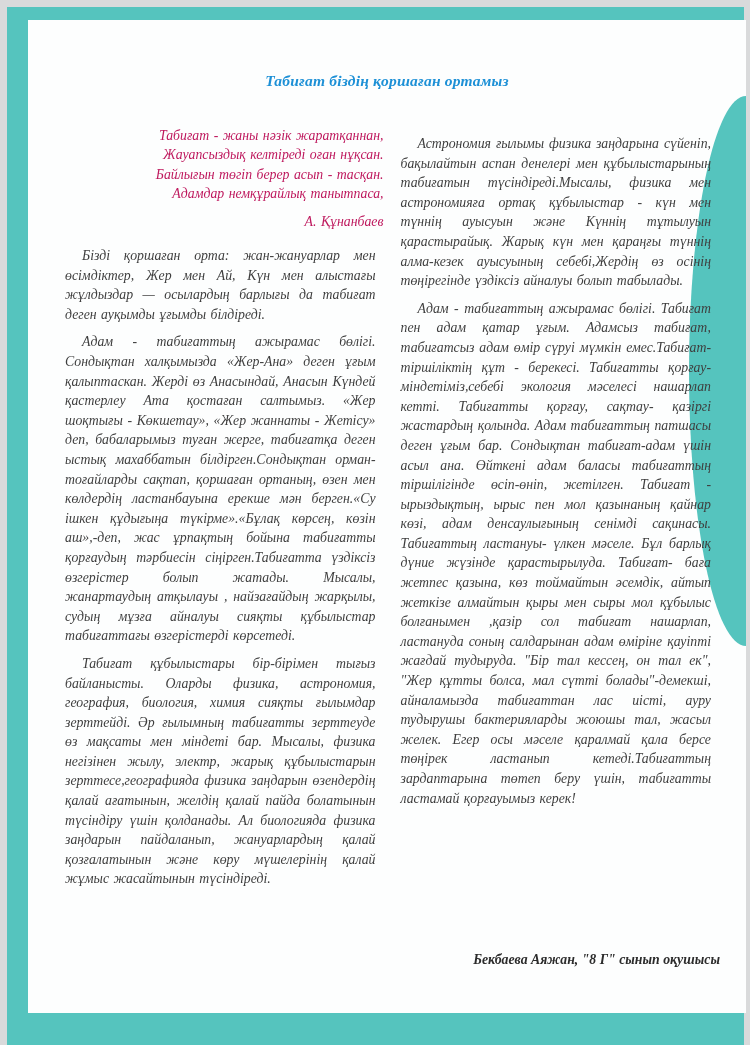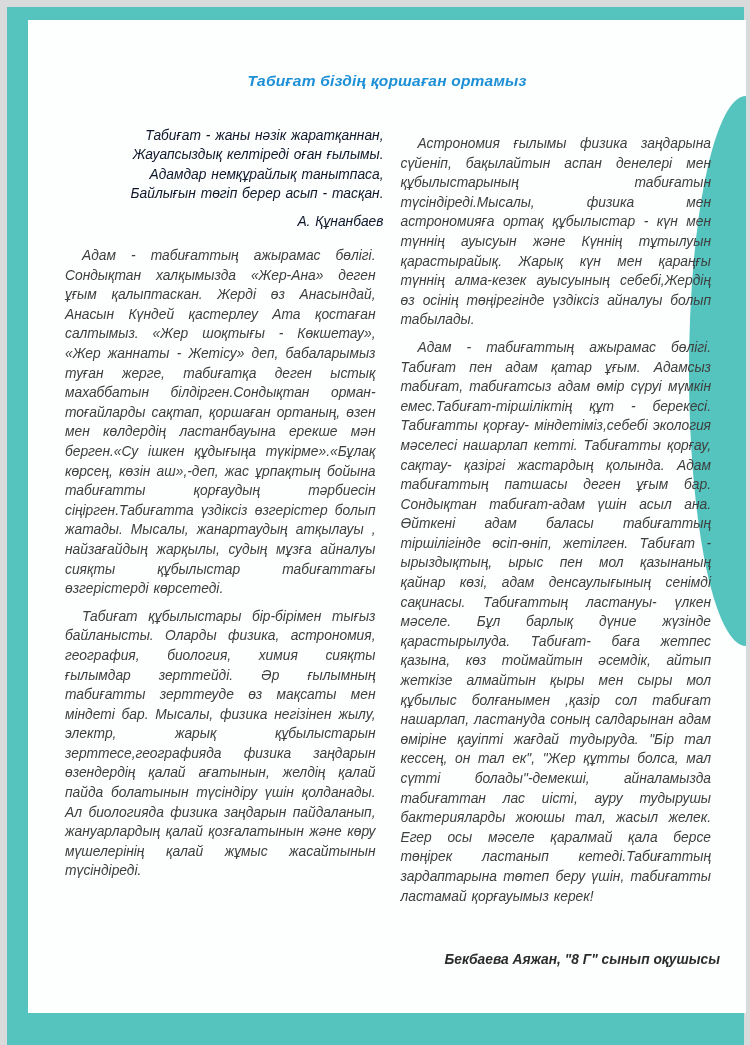--- a/index.html
+++ b/index.html
@@ -1,21 +1,21 @@
 <!DOCTYPE html>
 <html lang="kk" style="--accent_teal: #55c4be; --title_blue: #1d90d6;"><head>
 <meta charset="utf-8">
 <style>
   html,body{margin:0;padding:0;}
   .canvas{
     position:relative;
     width:750px;height:1045px;
     background:#d9dadb;
     overflow:hidden;
-    font-family:Liberation Sans, sans-serif;
+    font-family:Liberation Serif, serif;
   }
   .frame{
     position:absolute;left:7px;top:7px;width:737px;height:1038px;
     background:var(--accent_teal,#55c4be);
   }
   .paper{
     position:absolute;left:28px;top:20px;width:718px;height:993px;
     background:#fdfefe;
   }
   .curve{
@@ -39,21 +39,21 @@
     width:327px;
     font-style:italic;
     font-size:13.8px;line-height:19.6px;
     color:#3e3e3e;
     text-align:justify;
     word-spacing:1px;
   }
   .epigraph{
     text-align:right;
     line-height:19.4px;
-    color:#0f172a;
+    color:#be185d;
     margin:0 0 15px 0;
   }
   .epigraph-author{margin-top:8px;}
   .para{margin:8px;text-indent:17px;}
   .signature{
     position:absolute;left:388px;top:952px;width:332px;
     text-align:right;
     font-weight:bold;font-style:italic;
     font-size:13.8px;color:#2c2c2c;
   }
@@ -66,25 +66,26 @@
   <div class="paper"></div>
   <div class="curve"></div>
 
   <div class="content">
     <h1 class="title">Табиғат біздің қоршаған ортамыз</h1>
 
     <div class="columns">
       <div class="col">
         <div class="epigraph">
           <div>Табиғат - жаны нәзік жаратқаннан,</div>
-          <div>Жауапсыздық келтіреді оған ғылымы.</div>
+          <div>Жауапсыздық келтіреді оған нұқсан.</div>
+          <div>Байлығын төгіп берер асып - тасқан.</div>
           <div>Адамдар немқұрайлық танытпаса,</div>
-          <div>Байлығын төгіп берер асып - тасқан.</div>
           <div class="epigraph-author">А.  Құнанбаев</div>
         </div>
+        <p class="para">Бізді қоршаған орта: жан-жануарлар мен өсімдіктер, Жер мен Ай, Күн мен алыстағы жұлдыздар — осылардың барлығы да табиғат деген ауқымды ұғымды білдіреді.</p>
         <p class="para">Адам - табиғаттың ажырамас бөлігі. Сондықтан халқымызда «Жер-Ана» деген ұғым қалыптаскан. Жерді өз Анасындай, Анасын Күндей қастерлеу Ата қостаған салтымыз. «Жер шоқтығы - Көкшетау», «Жер жаннаты - Жетісу» деп, бабаларымыз туған жерге, табиғатқа деген ыстық махаббатын білдірген.Сондықтан орман-тоғайларды сақтап, қоршаған ортаның, өзен мен көлдердің ластанбауына ерекше мән берген.«Су ішкен құдығыңа түкірме».«Бұлақ көрсең, көзін аш»,-деп, жас ұрпақтың бойына табиғатты қорғаудың тәрбиесін сіңірген.Табиғатта үздіксіз өзгерістер болып жатады. Мысалы, жанартаудың атқылауы , найзағайдың жарқылы, судың мұзға айналуы сияқты құбылыстар табиғаттағы өзгерістерді көрсетеді.</p>
         <p class="para">Табиғат құбылыстары бір-бірімен тығыз байланысты. Оларды физика, астрономия, география, биология, химия сияқты ғылымдар зерттейді. Әр ғылымның табиғатты зерттеуде өз мақсаты мен міндеті бар. Мысалы, физика негізінен жылу, электр, жарық құбылыстарын зерттесе,географияда физика заңдарын өзендердің қалай ағатынын, желдің қалай пайда болатынын түсіндіру үшін қолданады. Ал биологияда физика заңдарын пайдаланып, жануарлардың қалай қозғалатынын және көру мүшелерінің қалай жұмыс жасайтынын түсіндіреді.</p>
       </div>
 
       <div class="col">
         <p class="para">Астрономия ғылымы физика заңдарына сүйеніп, бақылайтын аспан денелері мен құбылыстарының табиғатын түсіндіреді.Мысалы, физика мен астрономияға ортақ құбылыстар - күн мен түннің ауысуын және Күннің тұтылуын қарастырайық. Жарық күн мен қараңғы түннің алма-кезек ауысуының себебі,Жердің өз осінің төңірегінде үздіксіз айналуы болып табылады.</p>
         <p class="para">Адам - табиғаттың ажырамас бөлігі. Табиғат пен адам қатар ұғым. Адамсыз табиғат, табиғатсыз адам өмір сүруі мүмкін емес.Табиғат-тіршіліктің құт - берекесі. Табиғатты қорғау- міндетіміз,себебі экология мәселесі нашарлап кетті. Табиғатты қорғау, сақтау- қазіргі жастардың қолында. Адам табиғаттың патшасы деген ұғым бар. Сондықтан табиғат-адам үшін асыл ана. Өйткені адам баласы табиғаттың тіршілігінде өсіп-өніп, жетілген. Табиғат - ырыздықтың, ырыс пен мол қазынаның қайнар көзі, адам денсаулығының сенімді сақинасы. Табиғаттың ластануы- үлкен мәселе. Бұл барлық дүние жүзінде қарастырылуда. Табиғат- баға жетпес қазына, көз тоймайтын әсемдік, айтып жеткізе алмайтын қыры мен сыры мол құбылыс болғанымен ,қазір сол табиғат нашарлап, ластануда соның салдарынан адам өміріне қауіпті жағдай тудыруда. "Бір тал кессең, он тал ек", "Жер құтты болса, мал сүтті болады"-демекші, айналамызда табиғаттан лас иісті, ауру тудырушы бактерияларды жоюшы тал, жасыл желек. Егер осы мәселе қаралмай қала берсе төңірек ластанып кетеді.Табиғаттың зардаптарына төтеп беру үшін, табиғатты ластамай қорғауымыз керек!</p>
       </div>
     </div>
 

